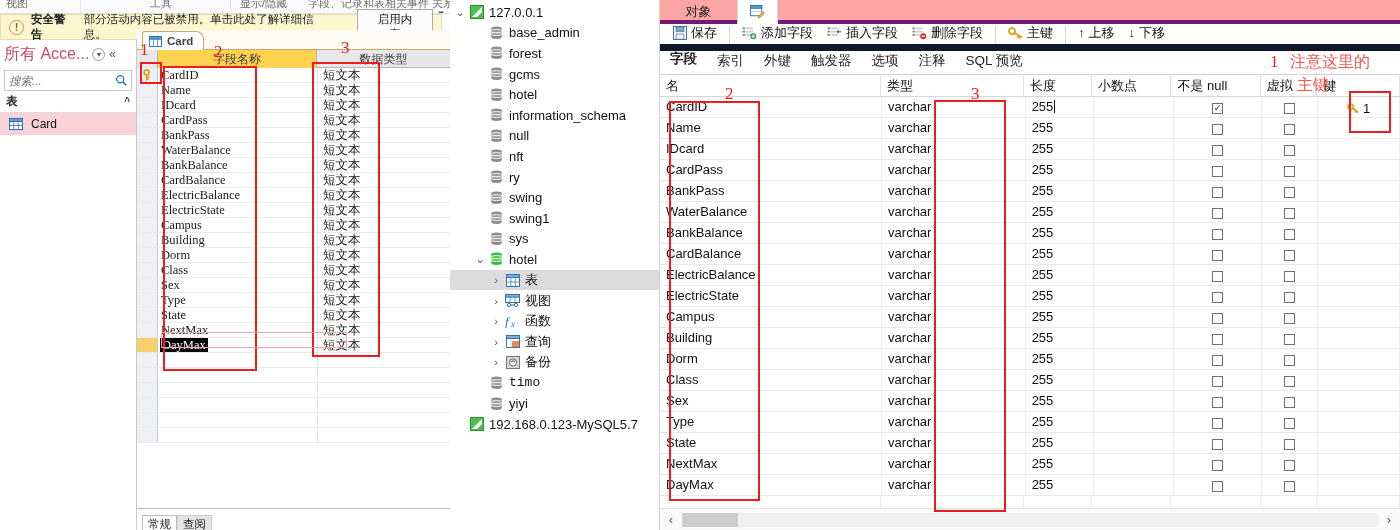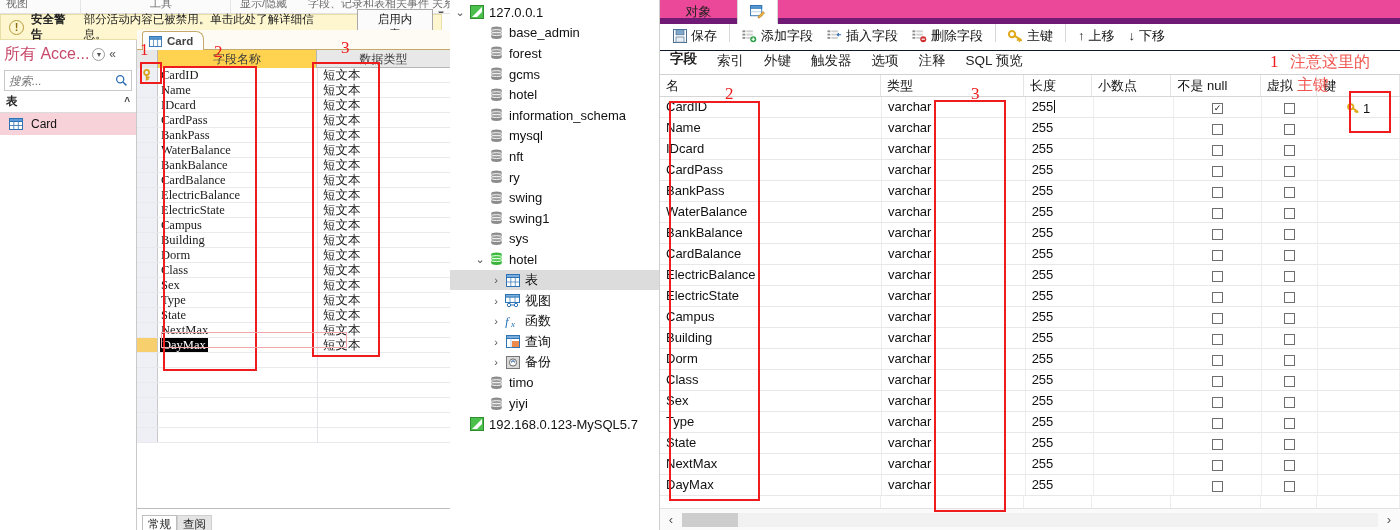--- a/index.html
+++ b/index.html
@@ -180,34 +180,34 @@
   .ind1 { padding-left: 22px; }
   .ind2 { padding-left: 38px; }
 
   
   #nav-pane-right {
     position: absolute; left: 660px; top: 0; width: 740px; height: 530px;
     background: #ffffff;
   }
   .nv-tabbar {
     position: absolute; left: 0; top: 0; width: 740px; height: 24px;
-    background: #ec4899; border-bottom: 6px solid #701a75;
+    background: #fca5a5; border-bottom: 4px solid #701a75;
   }
   .nv-tab {
     position: absolute; top: 0; height: 24px; display: flex; align-items: center;
     gap: 5px; padding: 0 12px; font-size: 13px; color: #222;
   }
   .nv-tab.obj { left: 0; width: 78px; justify-content: center; border-right: 1px solid #d6d6d6; }
   .nv-tab.cur { left: 78px; background: #ffffff; border-right: 1px solid #d6d6d6;
                 border-bottom: 1px solid #ffffff; }
 
   .nv-toolbar {
     position: absolute; left: 0; top: 24px; width: 740px; height: 27px;
-    background: #ffffff; display: flex; align-items: flex-start; padding-left: 6px;
-    border-bottom: 1px solid #0f172a;
+    background: #ffffff; display: flex; align-items: flex-end; padding-left: 6px;
+    border-bottom: 7px solid #0f172a;
   }
   .tb-btn { display: flex; align-items: center; gap: 4px; font-size: 13px;
             color: #111; padding: 0 7px; height: 23px; white-space: nowrap; }
   .tb-sep { width: 1px; height: 18px; background: #d8d8d8; margin: 0 5px; }
 
   .nv-subtabs {
     position: absolute; left: 0; top: 51px; width: 740px; height: 24px;
     background: #ffffff; display: flex; align-items: flex-end;
     border-bottom: 1px solid #d2d2d2;
   }
@@ -579,21 +579,21 @@
           <span class="tw"></span>
           <span class="ticon">
             <svg width="13" height="14" viewBox="0 0 13 14">
               <ellipse cx="6.5" cy="2.4" rx="5.2" ry="1.9" fill="#8b8b8b"></ellipse>
               <rect x="1.3" y="2.4" width="10.4" height="8.6" fill="#9a9a9a"></rect>
               <ellipse cx="6.5" cy="11" rx="5.2" ry="1.9" fill="#8b8b8b"></ellipse>
               <ellipse cx="6.5" cy="5.2" rx="5.2" ry="1.6" fill="none" stroke="#efefef" stroke-width="1"></ellipse>
               <ellipse cx="6.5" cy="8" rx="5.2" ry="1.6" fill="none" stroke="#efefef" stroke-width="1"></ellipse>
             </svg>
           </span>
-          <span class="tlabel">mysql</span>
+          <span class="tlabel">null</span>
         </span>
       </div>
       <div class="tnode">
         <span class="ind1" style="display:flex;align-items:center;">
           <span class="tw"></span>
           <span class="ticon">
             <svg width="13" height="14" viewBox="0 0 13 14">
               <ellipse cx="6.5" cy="2.4" rx="5.2" ry="1.9" fill="#8b8b8b"></ellipse>
               <rect x="1.3" y="2.4" width="10.4" height="8.6" fill="#9a9a9a"></rect>
               <ellipse cx="6.5" cy="11" rx="5.2" ry="1.9" fill="#8b8b8b"></ellipse>
@@ -744,21 +744,21 @@
             <svg width="14" height="13" viewBox="0 0 14 13">
               <rect x="0.5" y="0.5" width="13" height="12" fill="#d9d9d9" stroke="#777"></rect>
               <circle cx="7" cy="6.5" r="3.6" fill="#fbfbfb" stroke="#6a6a6a"></circle>
               <path d="M5.4 6.5 A1.6 1.6 0 0 1 8.6 6.5" fill="none" stroke="#3b6ea8" stroke-width="1.1"></path>
             </svg>
           </span>
           <span class="tlabel">备份</span>
         </span>
       </div>
       <div class="tnode">
-        <span class="ind1" style="display:flex;align-items:center;">
+        <span class="ind1" style="display:flex;align-items:center;font-family:Liberation Mono, monospace;">
           <span class="tw"></span>
           <span class="ticon">
             <svg width="13" height="14" viewBox="0 0 13 14">
               <ellipse cx="6.5" cy="2.4" rx="5.2" ry="1.9" fill="#8b8b8b"></ellipse>
               <rect x="1.3" y="2.4" width="10.4" height="8.6" fill="#9a9a9a"></rect>
               <ellipse cx="6.5" cy="11" rx="5.2" ry="1.9" fill="#8b8b8b"></ellipse>
               <ellipse cx="6.5" cy="5.2" rx="5.2" ry="1.6" fill="none" stroke="#efefef" stroke-width="1"></ellipse>
               <ellipse cx="6.5" cy="8" rx="5.2" ry="1.6" fill="none" stroke="#efefef" stroke-width="1"></ellipse>
             </svg>
           </span>

